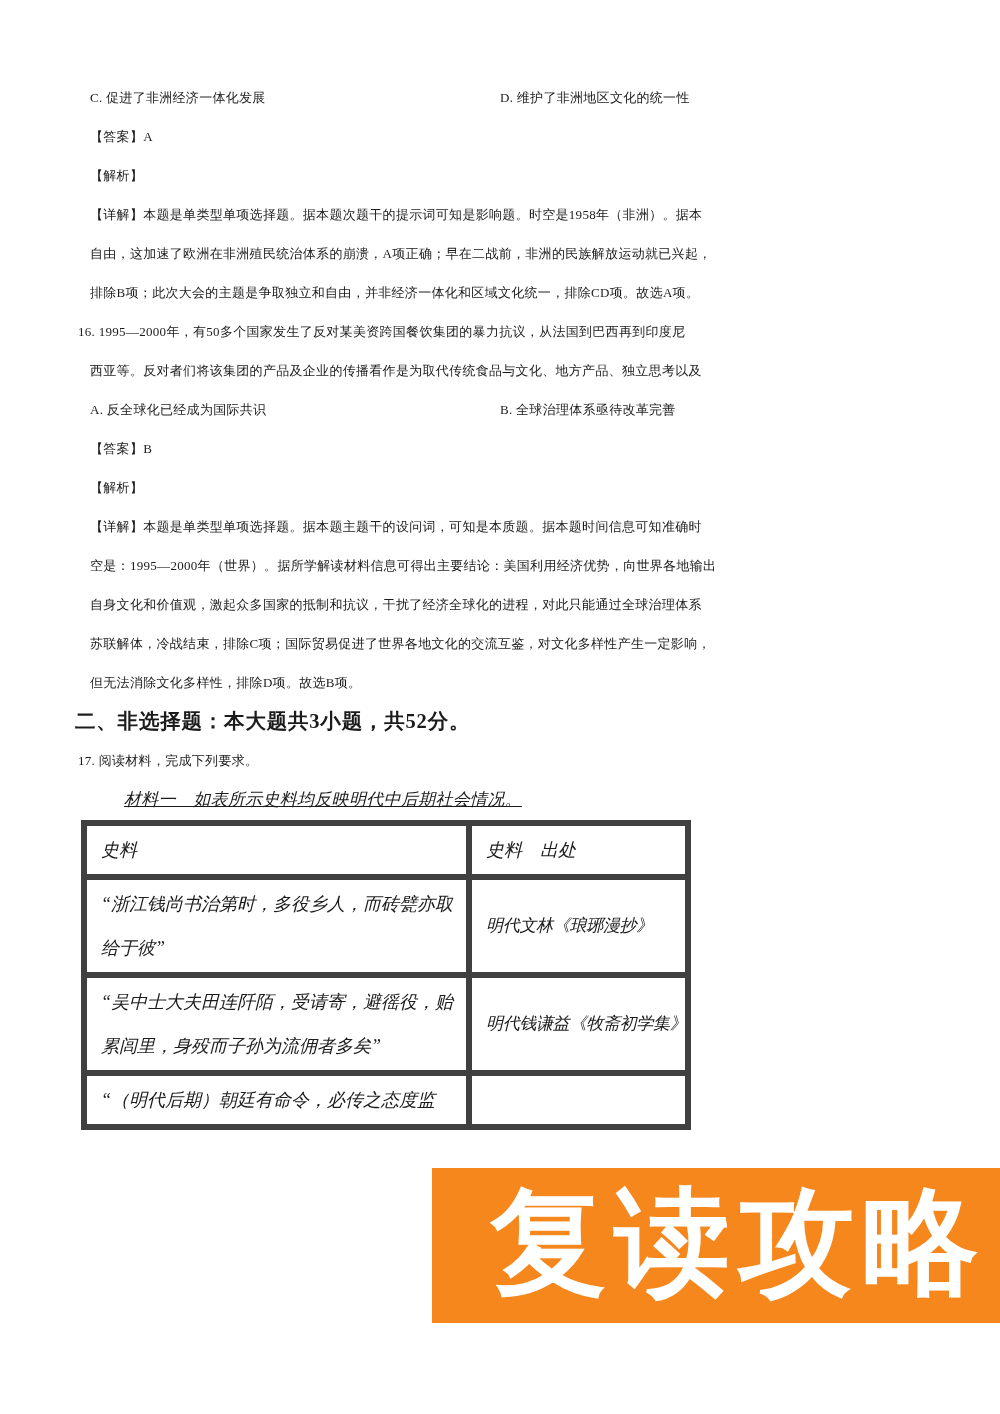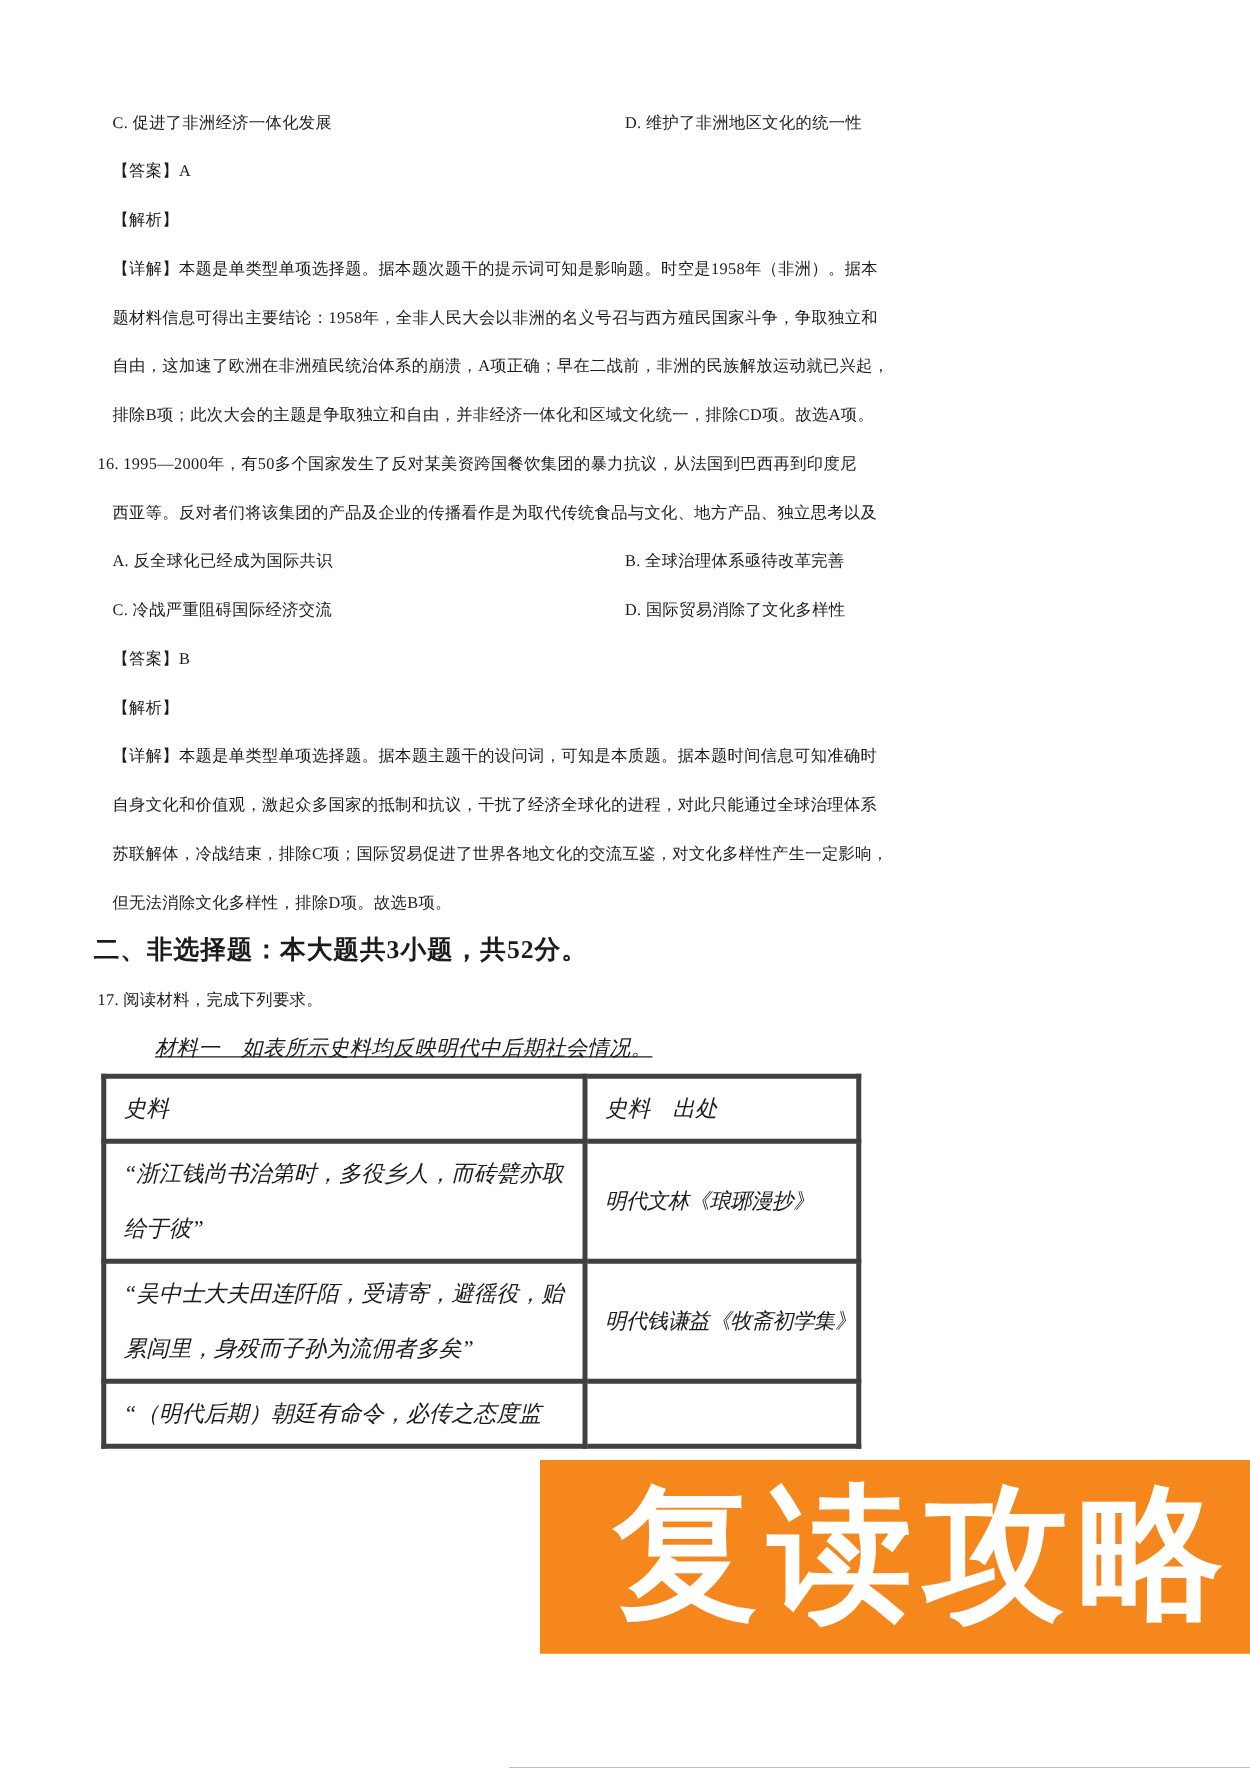--- a/index.html
+++ b/index.html
@@ -15,21 +15,21 @@
   .opt-right { position:absolute; left:410px; top:0; }
   .hang { margin-left:-12px; }
   .heading { font-weight:bold; font-size:20.5px; margin-left:-15px; letter-spacing:0.8px; }
   .material { font-style:italic; padding-left:34px; font-size:17px;text-decoration:underline; }
   table.mat {
     border-collapse:collapse; margin-left:-9px; margin-top:1px;
     table-layout:fixed; width:604px;
     font-style:italic; font-size:18px;
   }
   table.mat td, table.mat th {
-    border:4px solid #404040; text-align:left; font-weight:normal;
+    border:6px solid #404040; text-align:left; font-weight:normal;
     vertical-align:middle; padding:2px 8px 2px 14px; line-height:44px;
   }
   col.c1 { width:385px; } col.c2 { width:219px; }
   tr.hrow th { height:50px; }
   tr.r1 td { height:87px; }
   tr.r2 td { height:91px; }
   tr.r3 td { height:49px; white-space:nowrap; }
   td.origin { white-space:nowrap; padding-left:12px; font-size:17px; letter-spacing:-0.3px; }
   .banner {
     position:absolute; left:432px; top:1168px; width:613px; height:155px;
@@ -48,38 +48,34 @@
 <div class="page">
   <div class="content">
 
     <div class="line opt-row">
       <span>C. 促进了非洲经济一体化发展</span>
       <span class="opt-right">D. 维护了非洲地区文化的统一性</span>
     </div>
     <div class="line">【答案】A</div>
     <div class="line">【解析】</div>
     <div class="line">【详解】本题是单类型单项选择题。据本题次题干的提示词可知是影响题。时空是1958年（非洲）。据本</div>
-    <div class="line">题材料信息可得出主要结论：1958年，全非人民大会以非洲的名义号召与西方殖民国家斗争，争取独立和</div>
     <div class="line">自由，这加速了欧洲在非洲殖民统治体系的崩溃，A项正确；早在二战前，非洲的民族解放运动就已兴起，</div>
     <div class="line">排除B项；此次大会的主题是争取独立和自由，并非经济一体化和区域文化统一，排除CD项。故选A项。</div>
 
     <div class="line hang">16. 1995—2000年，有50多个国家发生了反对某美资跨国餐饮集团的暴力抗议，从法国到巴西再到印度尼</div>
     <div class="line">西亚等。反对者们将该集团的产品及企业的传播看作是为取代传统食品与文化、地方产品、独立思考以及</div>
 
     <div class="line opt-row">
       <span>A. 反全球化已经成为国际共识</span>
       <span class="opt-right">B. 全球治理体系亟待改革完善</span>
     </div>
-    <div class="line opt-row">
-      <span>C. 冷战严重阻碍国际经济交流</span>
-      <span class="opt-right">D. 国际贸易消除了文化多样性</span>
-    </div>
     <div class="line">【答案】B</div>
     <div class="line">【解析】</div>
     <div class="line">【详解】本题是单类型单项选择题。据本题主题干的设问词，可知是本质题。据本题时间信息可知准确时</div>
+    <div class="line">空是：1995—2000年（世界）。据所学解读材料信息可得出主要结论：美国利用经济优势，向世界各地输出</div>
     <div class="line">自身文化和价值观，激起众多国家的抵制和抗议，干扰了经济全球化的进程，对此只能通过全球治理体系</div>
     <div class="line">苏联解体，冷战结束，排除C项；国际贸易促进了世界各地文化的交流互鉴，对文化多样性产生一定影响，</div>
     <div class="line">但无法消除文化多样性，排除D项。故选B项。</div>
 
     <div class="line heading">二、非选择题：本大题共3小题，共52分。</div>
     <div class="line hang">17. 阅读材料，完成下列要求。</div>
     <div class="line material">材料一　如表所示史料均反映明代中后期社会情况。</div>
 
     <table class="mat">
       <colgroup>

